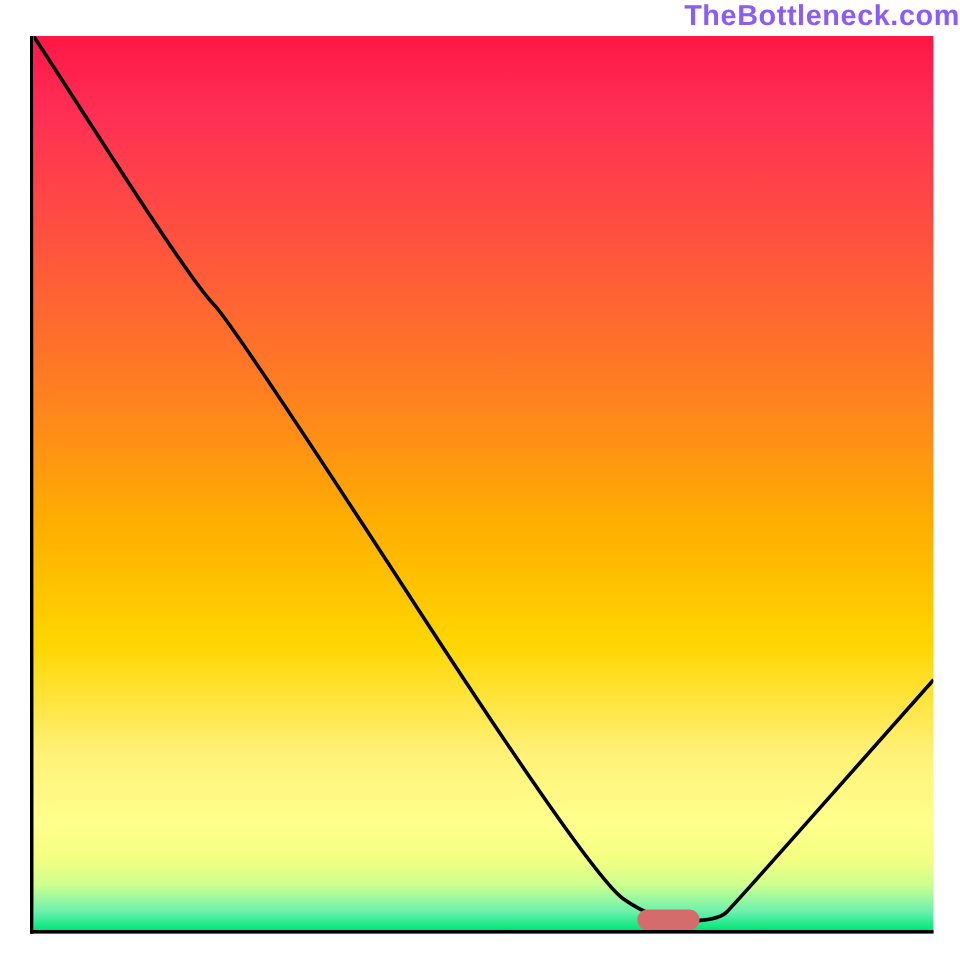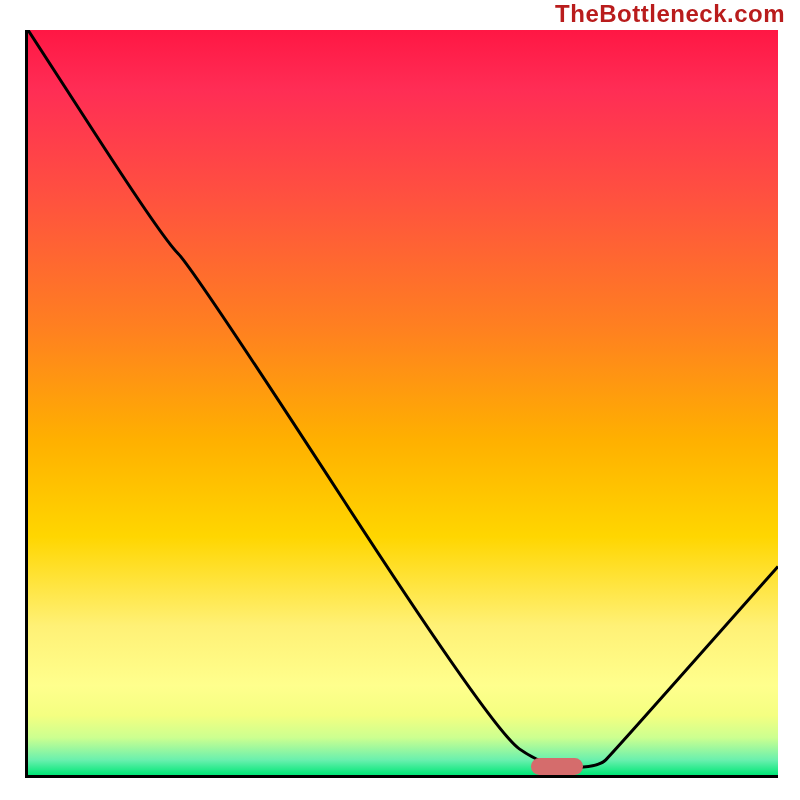--- a/index.html
+++ b/index.html
@@ -12,24 +12,24 @@
     overflow: hidden;
   }
   .chart-wrap {
     position: relative;
     width: 800px;
     height: 800px;
   }
   .watermark {
     position: absolute;
     top: 0;
-    right: 15px;
+    right: 0;
     font-size: 24px;
     font-weight: 600;
-    color: #b91c1c;
+    color: #8b5cf6;
     letter-spacing: 0.5px;
     z-index: 10;
   }
   .plot-area {
     position: absolute;
     left: 25px;
     top: 30px;
     width: 750px;
     height: 745px;
     border-left: 3px solid #000;

